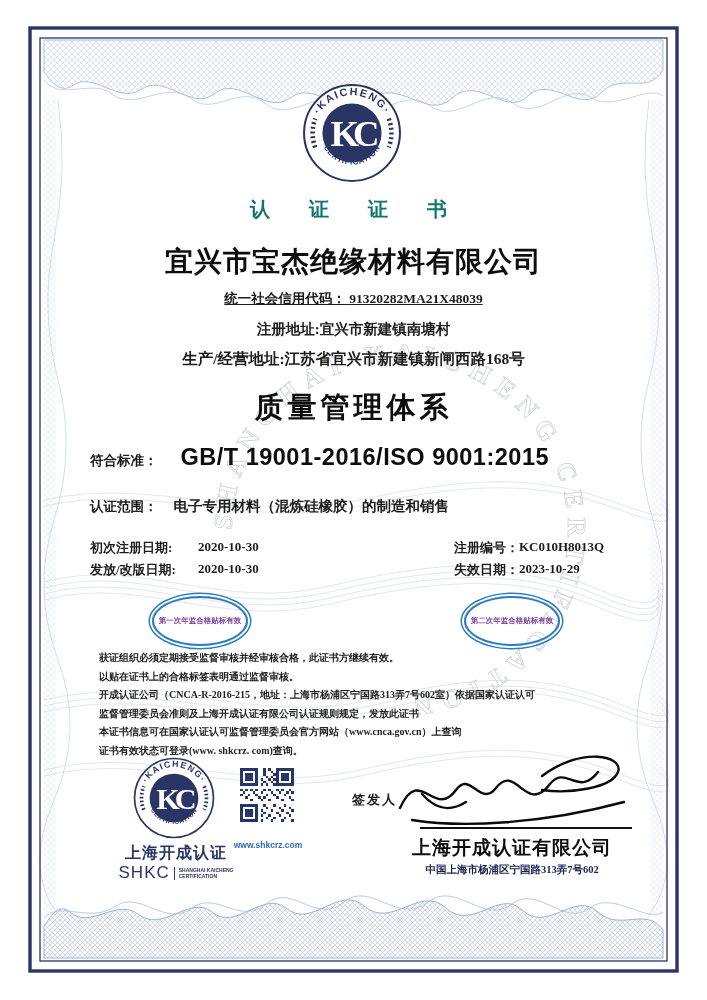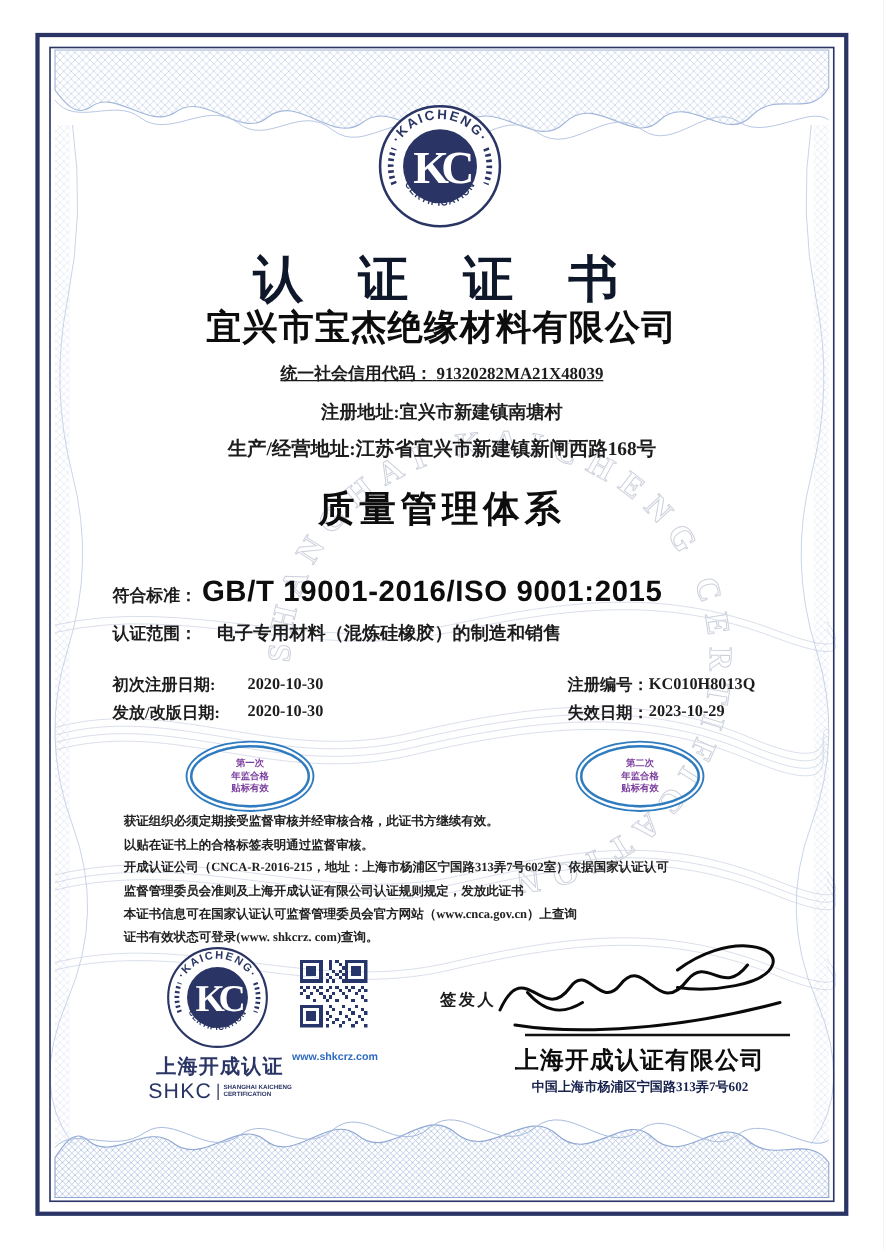--- a/index.html
+++ b/index.html
@@ -5,43 +5,43 @@
   html,body{margin:0;padding:0;background:#e8e8e8;}
   .page{
     position:relative;width:707px;height:1000px;background:#ffffff;
     margin:0 auto;overflow:hidden;
     font-family:"Liberation Serif","DejaVu Serif",serif;color:#1c1c1c;
   }
   .abs{position:absolute;}
   .decor{position:absolute;left:0;top:0;}
   .centered{left:42px;right:42px;text-align:center;}
 
-  .title{top:196px;font-size:40px;font-weight:bold;letter-spacing:10px;word-spacing:14px;color:#0f172a;}
+  .title{top:196px;font-size:20px;font-weight:bold;letter-spacing:10px;word-spacing:14px;color:#0f766e;}
   .company{top:243px;font-size:28px;font-weight:bold;letter-spacing:1px;color:#0d0d0d;}
   .credit{top:290px;font-size:13.5px;font-weight:bold;text-decoration:underline;}
   .reg-addr{top:320px;font-size:14.5px;font-weight:bold;}
   .biz-addr{top:349px;font-size:15.5px;font-weight:bold;}
   .system{top:388px;font-size:29px;font-weight:bold;letter-spacing:4px;color:#0d0d0d;}
 
-  .std-row{top:460px;left:90px;display:flex;align-items:baseline;gap:4px;}
+  .std-row{top:444px;left:90px;display:flex;align-items:baseline;gap:23px;}
   .std-label{font-size:13.5px;font-weight:bold;}
   .std-value{font-size:23.5px;font-weight:bold;font-family:"Liberation Sans","DejaVu Sans",sans-serif;color:#0d0d0d;letter-spacing:.5px;}
   .scope-row{top:497px;left:90px;display:flex;align-items:baseline;gap:16px;}
   .scope-label{font-size:13.5px;font-weight:bold;}
   .scope-value{font-size:14.5px;font-weight:bold;}
 
   .date-label{font-size:13px;font-weight:bold;}
   .date-value{font-size:13px;font-weight:bold;}
   .r1{top:539px;} .r2{top:561px;}
   .c-l1{left:90px;} .c-v1{left:198px;} .c-l2{left:454px;} .c-v2{left:519px;}
 
   .stamp{
     top:596px;width:92px;height:46px;border:2px solid #2f7bc0;border-radius:50%;
     box-shadow:0 0 0 2px #ffffff,0 0 0 3.5px #2f7bc0;
-    display:flex;flex-direction:column;align-items:center;justify-content:center;
+    display:flex;flex-direction:row;align-items:center;justify-content:center;
     color:#7c3f9e;font-weight:bold;font-size:7.5px;line-height:1.3;text-align:left;
     background:transparent;
   }
   .stamp-left{left:152px;} .stamp-right{left:464px;}
 
   .notes{top:649px;left:99px;width:540px;font-size:10px;font-weight:bold;line-height:18.6px;color:#222;white-space:nowrap;}
 
   .kc-logo-top{left:301px;top:82px;width:102px;height:102px;}
   .kc-logo-bottom{left:132px;top:756px;width:84px;height:84px;}
   .kc-mono{font-family:"Liberation Serif",serif;font-weight:bold;fill:#ffffff;}

